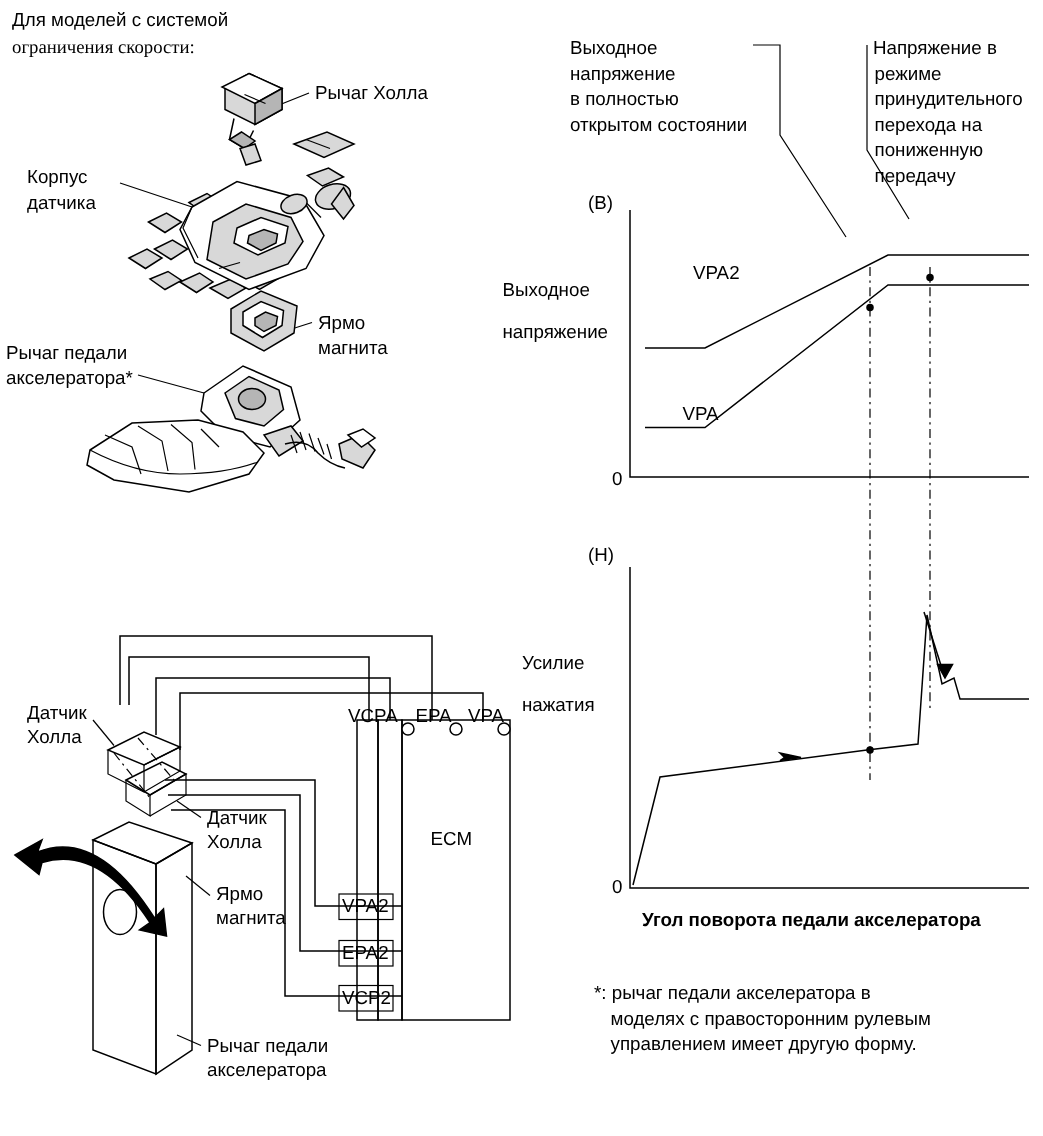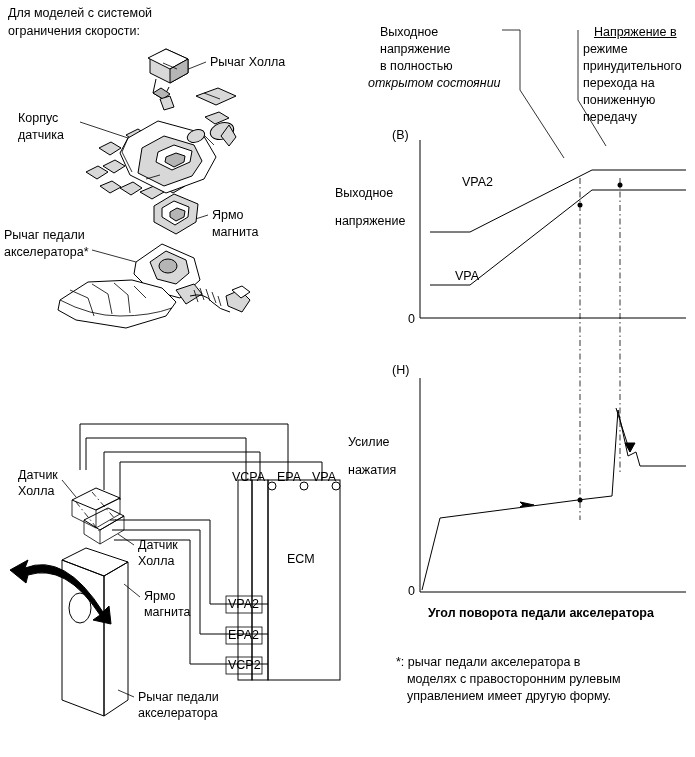--- a/index.html
+++ b/index.html
@@ -29,21 +29,21 @@
   .dash { fill: none; stroke: #000; stroke-width: 0.8; stroke-dasharray: 6 3 1.5 3; }
   .fillw { fill: #ffffff; stroke: #000; stroke-width: 1; }
   .fillg { fill: #d8d8d8; stroke: #000; stroke-width: 1; }
   .fillgd { fill: #b5b5b5; stroke: #000; stroke-width: 1; }
   .fillk { fill: #000; stroke: #000; stroke-width: 1; }
 </style>
 </head>
 <body>
 
 <div class="lbl" style="left:8px; top:6px;text-align:center;">Для моделей с системой</div>
-<div class="lbl" style="left:8px; top:24px;">ограничения скорости:</div>
+<div class="lbl" style="left:8px; top:24px;font-family:Liberation Serif, serif;">ограничения скорости:</div>
 
 <div class="lbl" style="left:210px; top:55px;">Рычаг Холла</div>
 <div class="lbl" style="left:18px; top:111px;">Корпус</div>
 <div class="lbl" style="left:18px; top:128px;">датчика</div>
 <div class="lbl" style="left:212px; top:208px;">Ярмо</div>
 <div class="lbl" style="left:212px; top:225px;">магнита</div>
 <div class="lbl" style="left:4px; top:228px;">Рычаг педали</div>
 <div class="lbl" style="left:4px; top:245px;">акселератора*</div>
 
 <div class="lbl" style="left:18px; top:468px;">Датчик</div>
@@ -60,23 +60,23 @@
 <div class="lbl" style="left:232px; top:470px;">VCPA</div>
 <div class="lbl" style="left:277px; top:470px;">EPA</div>
 <div class="lbl" style="left:312px; top:470px;">VPA</div>
 <div class="lbl" style="left:228px; top:597px;">VPA2</div>
 <div class="lbl" style="left:228px; top:628px;">EPA2</div>
 <div class="lbl" style="left:228px; top:658px;">VCP2</div>
 
 <div class="lbl" style="left:380px; top:25px;">Выходное</div>
 <div class="lbl" style="left:380px; top:42px;">напряжение</div>
 <div class="lbl" style="left:380px; top:59px;">в полностью</div>
-<div class="lbl" style="left:368px; top:76px;font-style:italic;">открытом состоянии</div>
-
-<div class="lbl" style="left:594px; top:25px;text-decoration:underline;">Напряжение в</div>
+<div class="lbl" style="left:380px; top:76px;">открытом состоянии</div>
+
+<div class="lbl" style="left:582px; top:25px;">Напряжение в</div>
 <div class="lbl" style="left:583px; top:42px;">режиме</div>
 <div class="lbl" style="left:583px; top:59px;">принудительного</div>
 <div class="lbl" style="left:583px; top:76px;">перехода на</div>
 <div class="lbl" style="left:583px; top:93px;">пониженную</div>
 <div class="lbl" style="left:583px; top:110px;">передачу</div>
 
 <div class="lbl" style="left:392px; top:128px;">(В)</div>
 <div class="lbl" style="left:335px; top:186px;">Выходное</div>
 <div class="lbl" style="left:335px; top:214px;">напряжение</div>
 <div class="lbl" style="left:408px; top:312px;">0</div>

